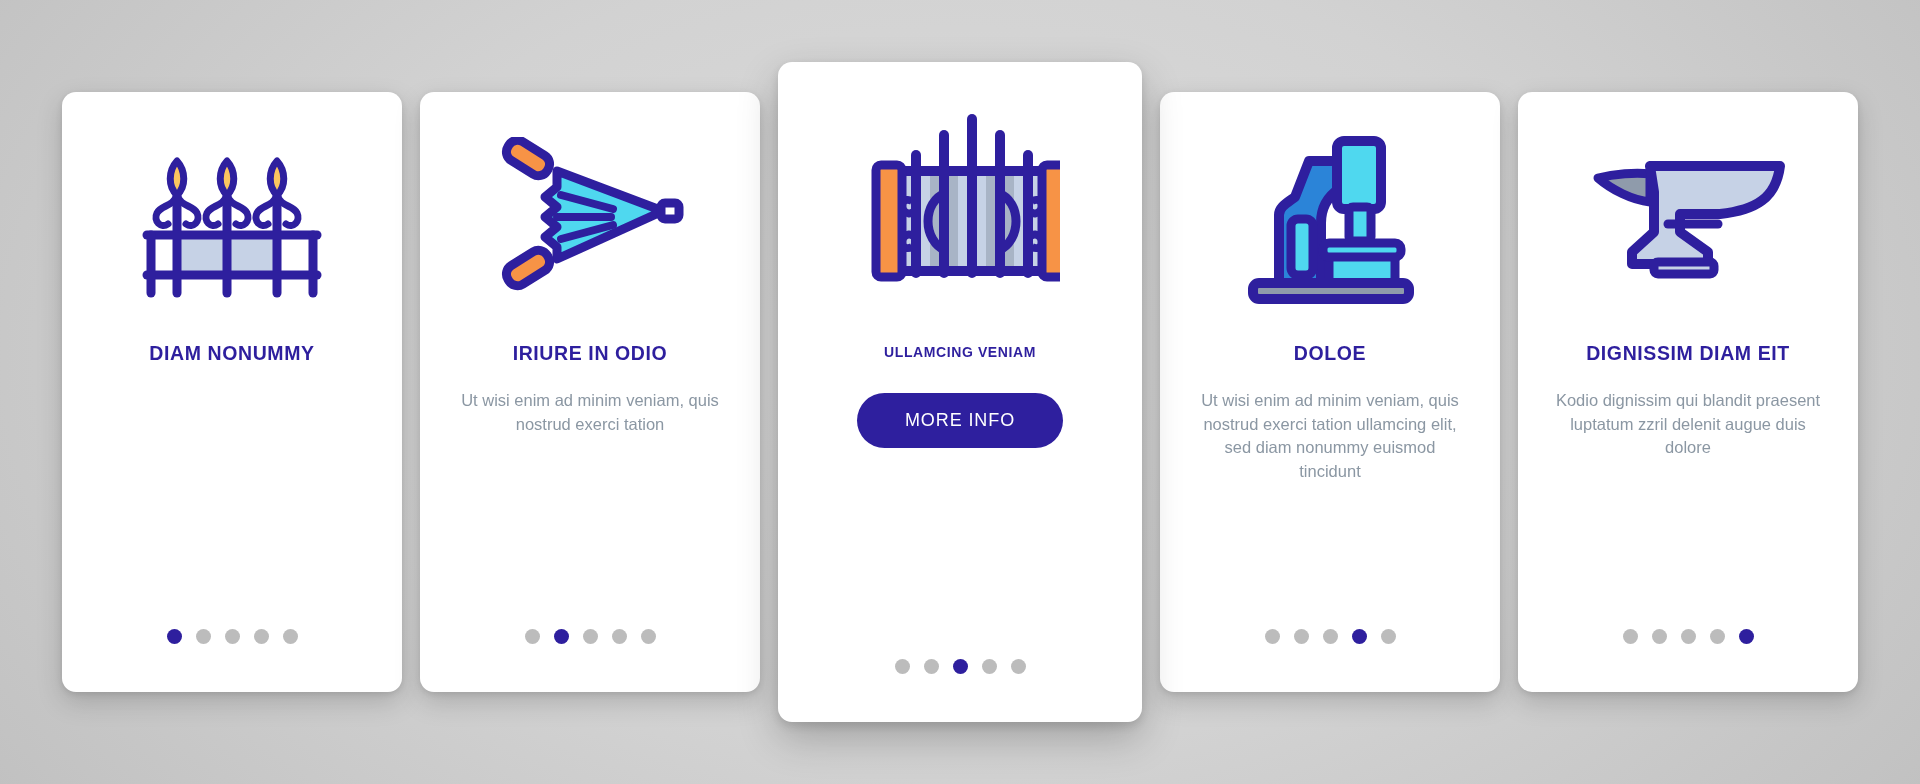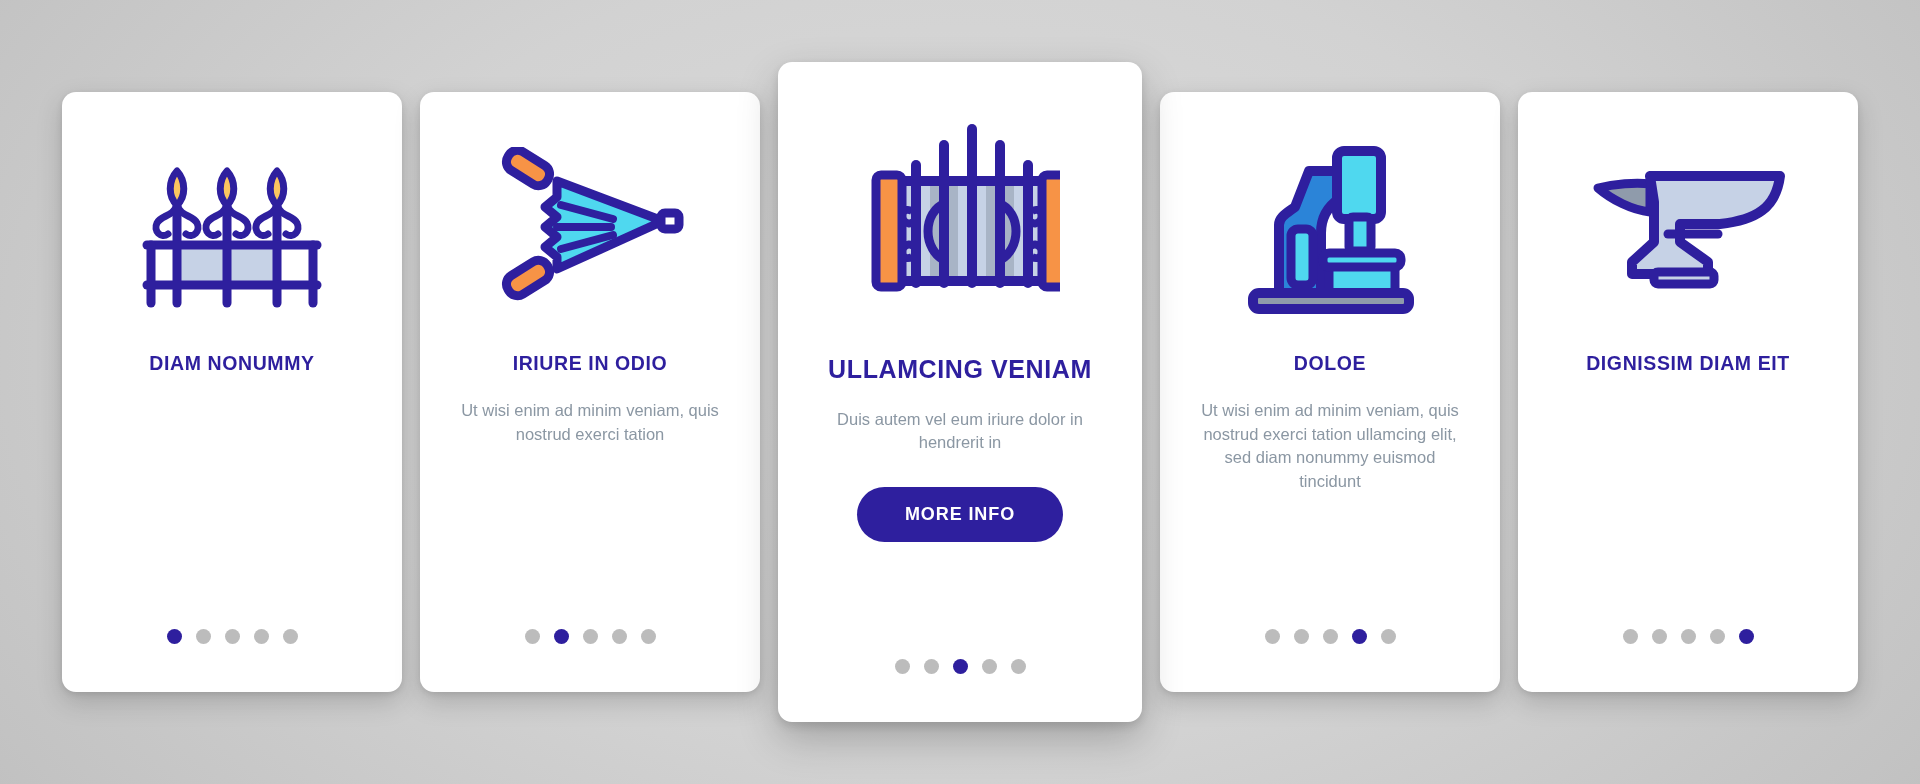--- a/index.html
+++ b/index.html
@@ -32,21 +32,21 @@
   .card {
     background: #ffffff;
     border-radius: 14px;
     width: 340px;
     height: 600px;
     position: relative;
     box-shadow: 0 10px 26px rgba(0,0,0,0.17), 0 2px 6px rgba(0,0,0,0.10);
     display: flex;
     flex-direction: column;
     align-items: center;
-    padding: 10px 22px;
+    padding: 0 22px;
     flex: none;
   }
 
   .card.featured {
     width: 364px;
     height: 660px;
     box-shadow: 0 16px 40px rgba(0,0,0,0.23), 0 4px 10px rgba(0,0,0,0.12);
     z-index: 5;
   }
 
@@ -64,41 +64,41 @@
 
   .card-title {
     font-size: 19.5px;
     font-weight: bold;
     letter-spacing: 0.6px;
     color: #2e1f9e;
     text-align: center;
     line-height: 1.2;
     flex: none;
   }
-  .card.featured .card-title { font-size: 25px; }
+  .card.featured .card-title { font-size: 14px; }
 
   .card-body {
     margin-top: 24px;
     font-size: 16.5px;
     line-height: 1.42;
     color: #8b97a3;
     text-align: center;
     flex: none;
     max-width: 270px;
   }
 
   .cta-button {
     margin-top: 32px;
     background: #2e1f9e;
     color: #ffffff;
     border: none;
     border-radius: 32px;
     font-family: "Liberation Sans", sans-serif;
     font-size: 18px;
-    font-weight: bold;
+    font-weight: normal;
     letter-spacing: 0.9px;
     padding: 17px 48px;
     cursor: pointer;
     flex: none;
   }
 
   .dots {
     position: absolute;
     bottom: 48px;
     left: 0;
@@ -192,21 +192,20 @@
           <line x1="112" y1="6" x2="112" y2="160" stroke="#2e1f9e" stroke-width="10" stroke-linecap="round"></line>
           <line x1="140" y1="22" x2="140" y2="160" stroke="#2e1f9e" stroke-width="10" stroke-linecap="round"></line>
           <line x1="168" y1="42" x2="168" y2="160" stroke="#2e1f9e" stroke-width="10" stroke-linecap="round"></line>
     <line x1="26" y1="58" x2="198" y2="58" stroke="#2e1f9e" stroke-width="10" stroke-linecap="round"></line>
     <line x1="30" y1="158" x2="194" y2="158" stroke="#2e1f9e" stroke-width="10" stroke-linecap="round"></line>
     <rect x="16" y="52" width="26" height="112" rx="5" fill="#f79346" stroke="#2e1f9e" stroke-width="9"></rect>
     <rect x="182" y="52" width="26" height="112" rx="5" fill="#f79346" stroke="#2e1f9e" stroke-width="9"></rect>
   </svg>
       </div>
       <div class="card-title">ULLAMCING VENIAM</div>
-      <div class="card-body">Duis autem vel eum iriure dolor in hendrerit in</div>
       <button class="cta-button">MORE INFO</button>
       <div class="dots">
         <span class="dot"></span>
         <span class="dot"></span>
         <span class="dot active"></span>
         <span class="dot"></span>
         <span class="dot"></span>
       </div>
     </div>
     <div class="card">
@@ -235,20 +234,21 @@
       <div class="icon-wrap">
         <svg width="200" height="130" viewBox="0 0 200 130">
     <path d="M10 26 C 26 22 48 20 62 22 L62 50 C 44 48 24 38 10 26 Z" fill="#8f9bab" stroke="#2e1f9e" stroke-width="9" stroke-linejoin="round"></path>
     <path d="M62 14 L192 14 C 188 46 168 58 132 62 L92 62 L92 80 L120 100 L120 112
              L44 112 L44 100 L66 80 L66 40 Z" fill="#c6d2e6" stroke="#2e1f9e" stroke-width="10" stroke-linejoin="round"></path>
     <line x1="80" y1="72" x2="130" y2="72" stroke="#2e1f9e" stroke-width="9" stroke-linecap="round"></line>
     <rect x="66" y="110" width="60" height="12" rx="4" fill="#c6d2e6" stroke="#2e1f9e" stroke-width="9"></rect>
   </svg>
       </div>
       <div class="card-title">DIGNISSIM DIAM EIT</div>
+      <div class="card-body">Kodio dignissim qui blandit praesent luptatum zzril delenit augue duis dolore</div>
       <div class="dots">
         <span class="dot"></span>
         <span class="dot"></span>
         <span class="dot"></span>
         <span class="dot"></span>
         <span class="dot active"></span>
       </div>
     </div>
   </div>
 

